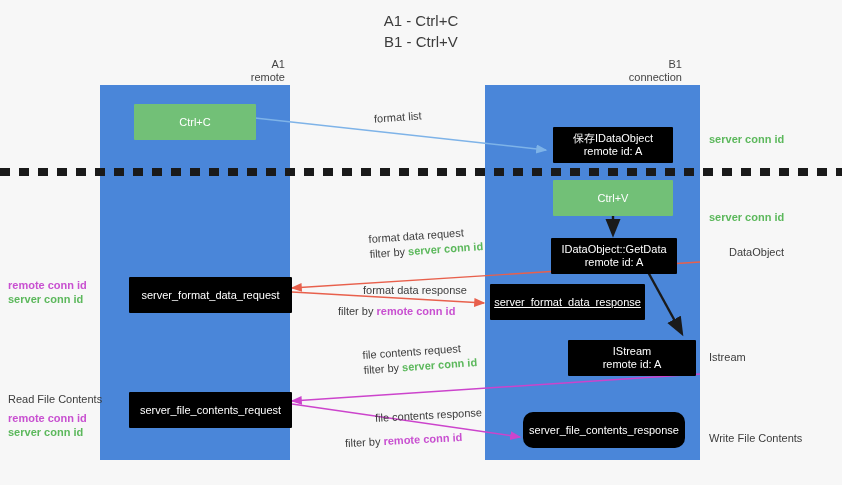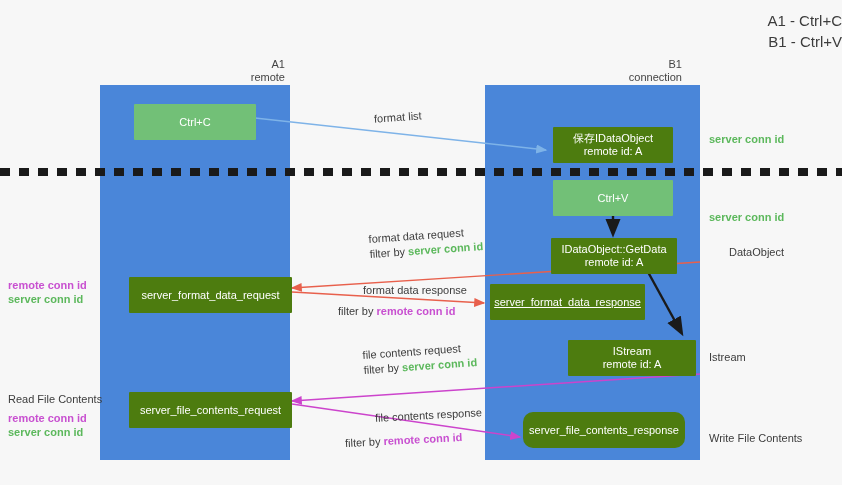--- a/index.html
+++ b/index.html
@@ -10,21 +10,21 @@
     color:#3c3c3c;
     overflow:hidden;
     position:relative;
   }
   #stage{position:absolute;left:0;top:0;width:842px;height:485px;}
   .abs{position:absolute;}
 
   
   .title{
     left:0;top:10px;width:842px;
-    text-align:right;
+    text-align:center;
     font-size:15px;line-height:21px;color:#3c3c3c;
   }
 
   
   .colhead{
     text-align:right;font-size:11px;line-height:13px;color:#444;
     width:180px;
   }
 
   
@@ -36,21 +36,21 @@
   .box{
     box-sizing:border-box;
     display:flex;flex-direction:column;
     align-items:center;justify-content:center;
     color:#ffffff;font-size:11px;line-height:13px;
     text-align:center;
     border-radius:1px;
     padding:18px 4px;
   }
   .box.green{background:#72c077;}
-  .box.orange{background:#4d7c0f;}
+  .box.orange{background:#000000;}
 
   
   .sidelabel{font-size:11px;line-height:14px;}
   .green-txt{color:#5cb85c;font-weight:bold;}
   .purple-txt{color:#c850d0;font-weight:bold;}
   .plain-txt{color:#3c3c3c;}
 
   
   .edgelabel{
     font-size:11px;line-height:15px;color:#3c3c3c;

